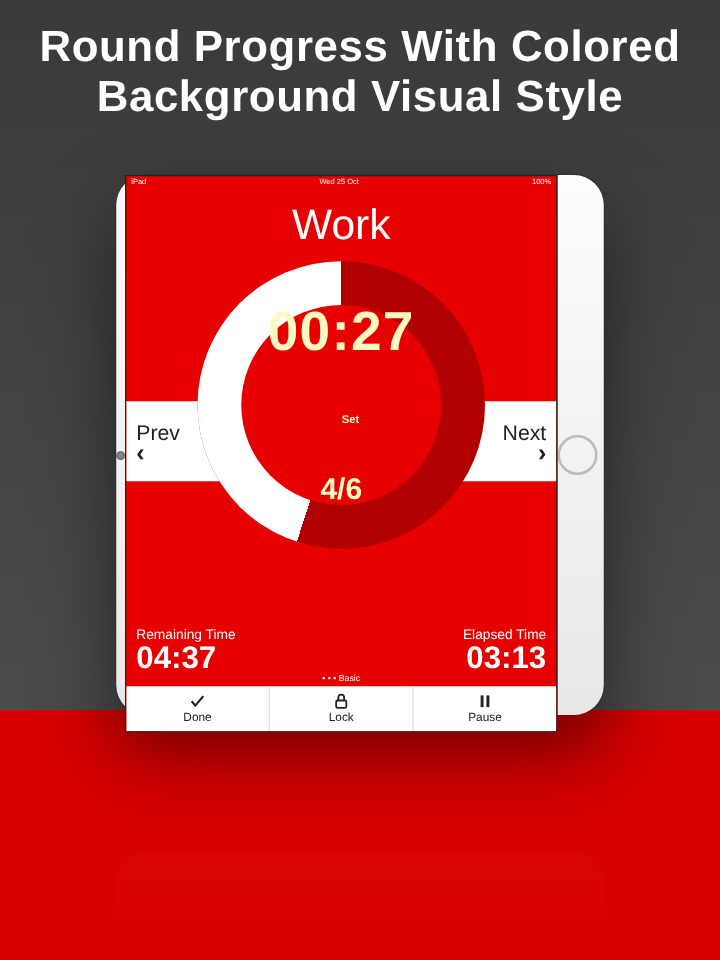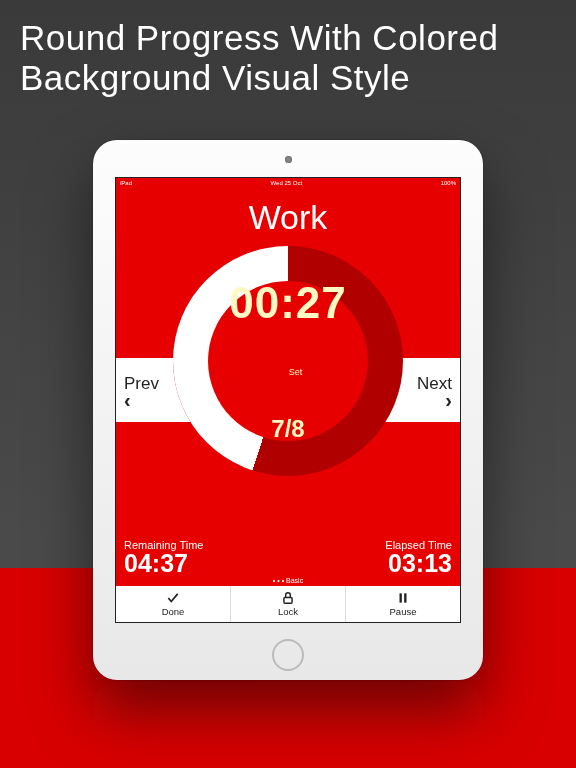--- a/index.html
+++ b/index.html
@@ -11,38 +11,39 @@
   .red-floor {
     position: absolute;
     left: 0; right: 0; bottom: 0;
     height: 200px;
     background: #d80000;
     z-index: 0;
   }
   .promo-title {
     color: #fff;
     font-size: 35px;
-    font-weight: 400;
+    font-weight: 700;
+    text-align: center;
     padding: 18px 20px 10px;
     line-height: 1.15;
     letter-spacing: 0.5px;
   }
   .ipad {
     position: absolute;
     left: 50%;
     top: 140px;
     transform: translateX(-50%);
     width: 390px;
-    height: 540px;
+    height: 432px;
     background: linear-gradient(to bottom, #fdfdfd, #e8e8e8);
     border-radius: 24px;
     box-shadow: 0 30px 60px rgba(0,0,0,0.5), 0 0 0 1px rgba(0,0,0,0.1);
     z-index: 1;
     display: flex;
-    flex-direction: column;
+    flex-direction: row;
     align-items: center;
   }
   .ipad-camera {
     width: 7px; height: 7px; border-radius: 50%;
     background: #888; margin-top: 16px;
     box-shadow: inset 0 0 2px rgba(0,0,0,0.6);
   }
   .screen {
     width: 346px;
     height: 446px;
@@ -113,21 +114,21 @@
     transform: translate(-50%,-50%);
     border-radius: 50%;
     background: #e60000;
     display: flex;
     flex-direction: column;
     align-items: center;
     justify-content: space-between;
     color: #fef9c3;
   }
   .time-main { font-size: 44px; font-weight: 800; letter-spacing: 1px; line-height: 1; }
-  .set-label { font-size: 9px; font-weight: 400; margin-top: 2px; margin-left: 15px;}
+  .set-label { font-size: 9px; font-weight: 700; margin-top: 2px; margin-left: 15px;}
   .set-count { font-size: 24px; font-weight: 800; line-height: 1;}
   .bottom-times {
     position: absolute;
     left: 0; right: 0;
     bottom: 46px;
     display: flex;
     justify-content: space-between;
     padding: 0 8px;
     color: #fff;
   }
@@ -203,21 +204,21 @@
         <span class="arrow">›</span>
       </div>
     </div>
 
     <div class="ring-wrap">
       <div class="ring-bg"></div>
       <div class="ring-progress"></div>
       <div class="ring-inner">
         <div class="time-main">00:27</div>
         <div class="set-label">Set</div>
-        <div class="set-count">7/8</div>
+        <div class="set-count">4/6</div>
       </div>
     </div>
 
     <div class="bottom-times">
       <div class="bt-col">
         <span class="bt-label">Remaining Time</span>
         <span class="bt-val">04:37</span>
       </div>
       <div class="bt-col right">
         <span class="bt-label">Elapsed Time</span>

